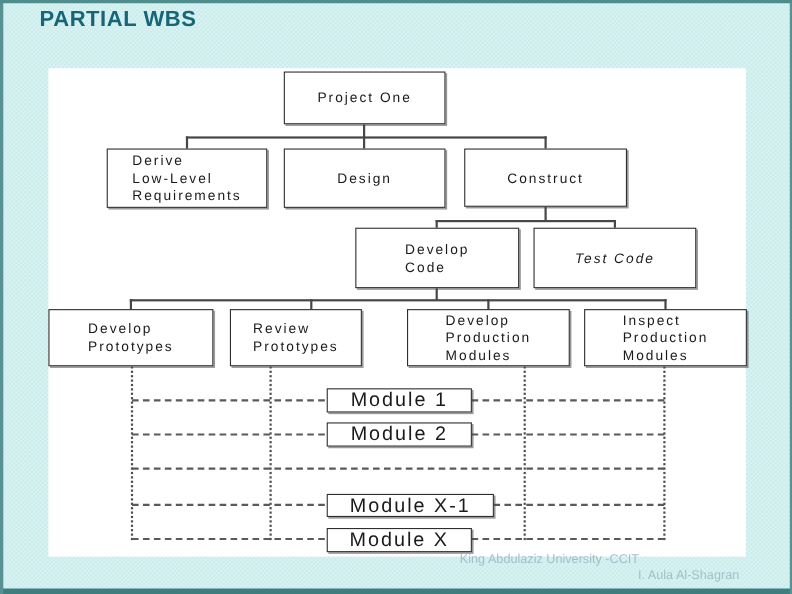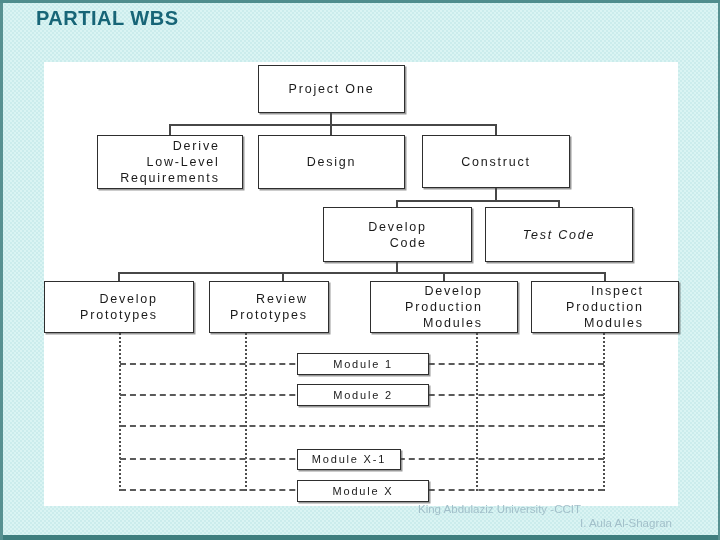--- a/index.html
+++ b/index.html
@@ -29,39 +29,39 @@
   .panel{
     position:absolute;left:44px;top:62px;width:634px;height:444px;
     background:#ffffff;
   }
   
   .node{
     position:absolute;box-sizing:border-box;z-index:2;
     background:#ffffff;border:1.5px solid #2e2e2e;
     box-shadow:1.5px 1.5px 0 rgba(70,70,70,.55);
     display:flex;align-items:center;justify-content:center;
-    text-align:right;color:#1a1a1a;
+    text-align:left;color:#1a1a1a;
     font-size:12.5px;letter-spacing:1.8px;line-height:1.28;
     white-space:pre-line;
   }
-  .node.module{font-size:11px;}
+  .node.module{font-size:18px;}
   #n-project  {left:258px;top:65px; width:147px;height:48px;}
   #n-derive   {left:97px; top:135px;width:146px;height:54px;}
   #n-design   {left:258px;top:135px;width:147px;height:54px;}
   #n-construct{left:422px;top:135px;width:148px;height:53px;}
   #n-devcode  {left:323px;top:207px;width:149px;height:55px;}
   #n-testcode {left:485px;top:207px;width:148px;height:55px;font-style:italic;}
   #n-devproto {left:44px; top:281px;width:150px;height:52px;}
   #n-revproto {left:209px;top:281px;width:120px;height:52px;}
   #n-devprod  {left:370px;top:281px;width:148px;height:52px;}
   #n-inspprod {left:531px;top:281px;width:148px;height:52px;}
   #n-mod1     {left:297px;top:353px;width:132px;height:22px;}
   #n-mod2     {left:297px;top:384px;width:132px;height:22px;}
   #n-moddots  {left:297px;top:415px;width:132px;height:23px;}
-  #n-modx1    {left:297px;top:449px;width:104px;height:21px;}
+  #n-modx1    {left:297px;top:449px;width:152px;height:21px;}
   #n-modx     {left:297px;top:480px;width:132px;height:22px;}
   
   .c{position:absolute;background:#474747;z-index:1;}
   #c-v-project  {left:330px;top:112px;width:2px;height:13px;}
   #c-h1         {left:169px;top:124px;width:328px;height:2px;}
   #c-s-derive   {left:169px;top:124px;width:2px;height:12px;}
   #c-s-design   {left:330px;top:124px;width:2px;height:12px;}
   #c-s-construct{left:495px;top:124px;width:2px;height:12px;}
   #c-v-construct{left:495px;top:187px;width:2px;height:14px;}
   #c-h2         {left:396px;top:200px;width:164px;height:2px;}

